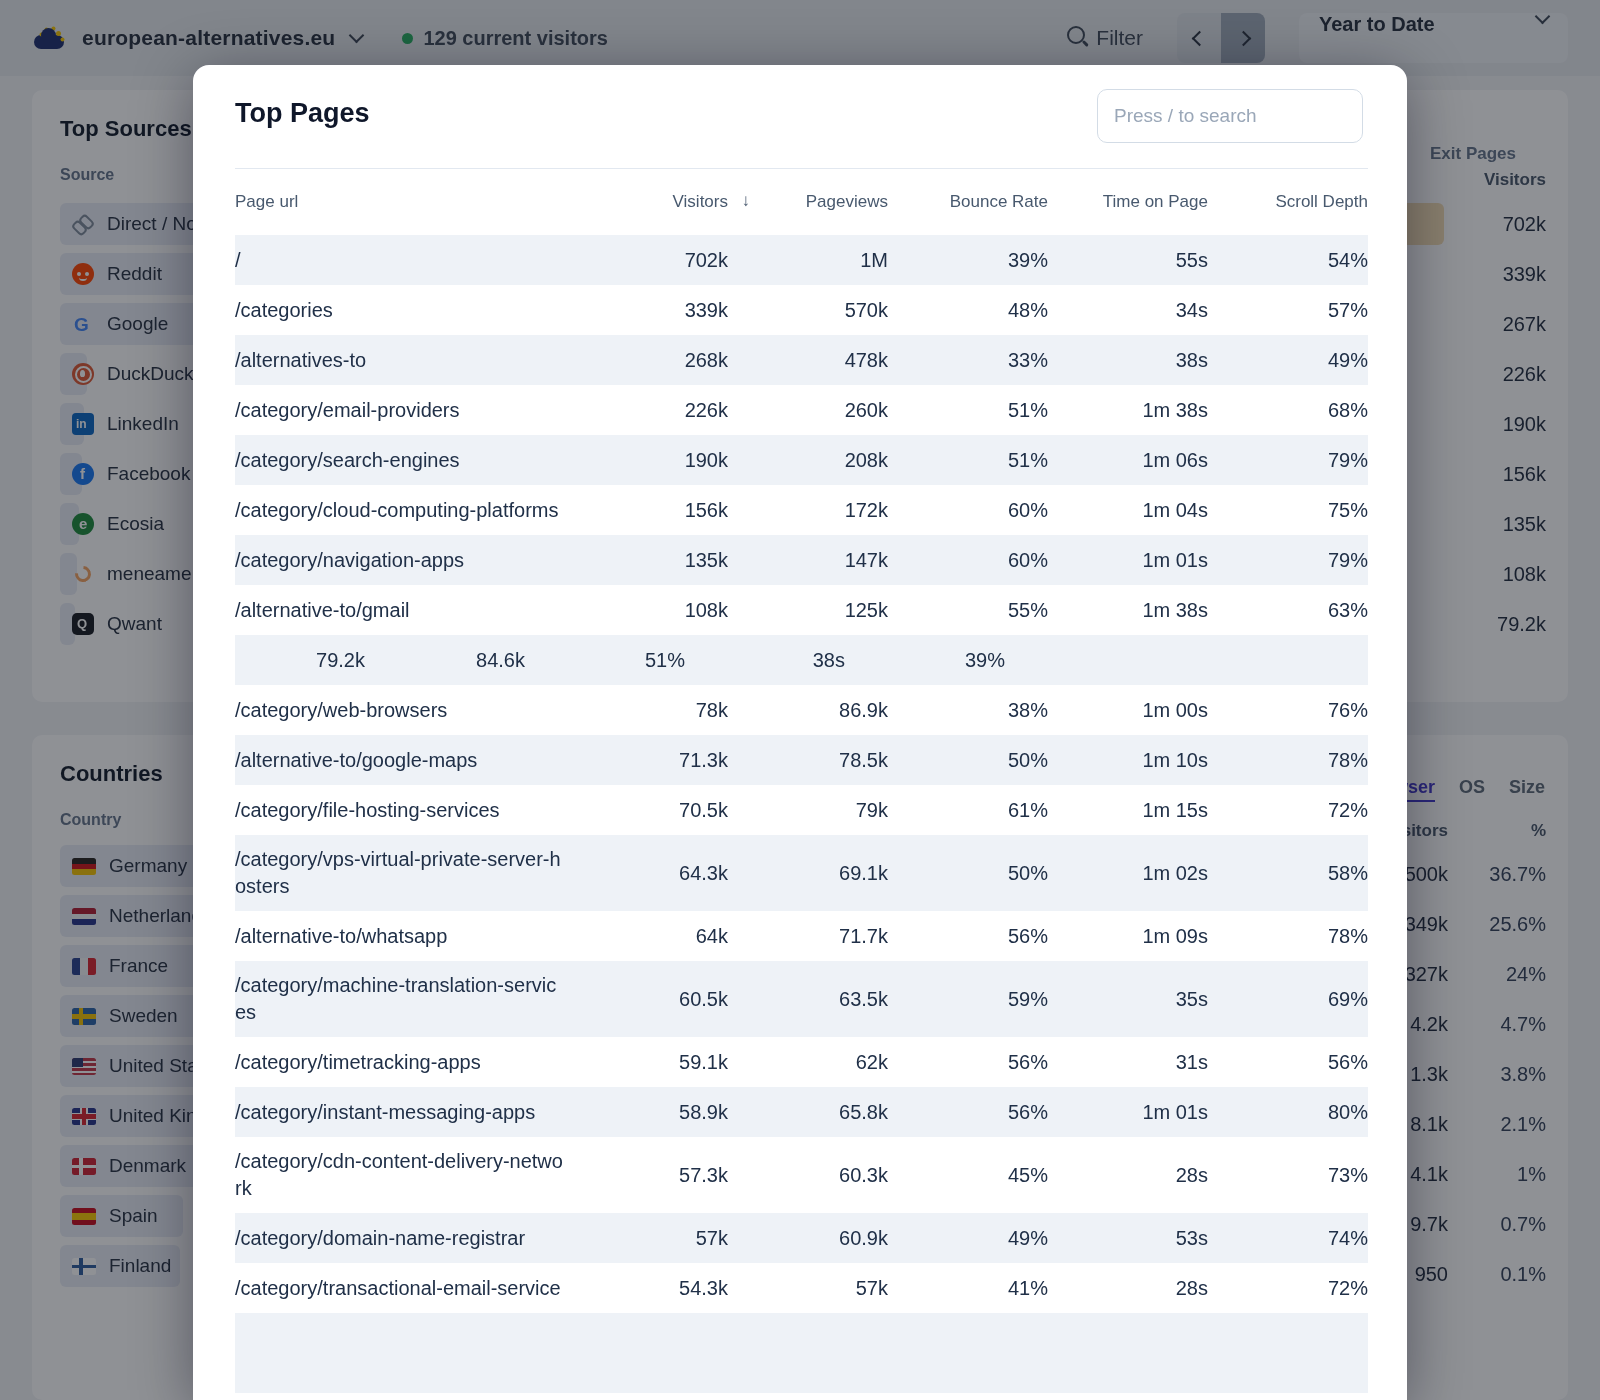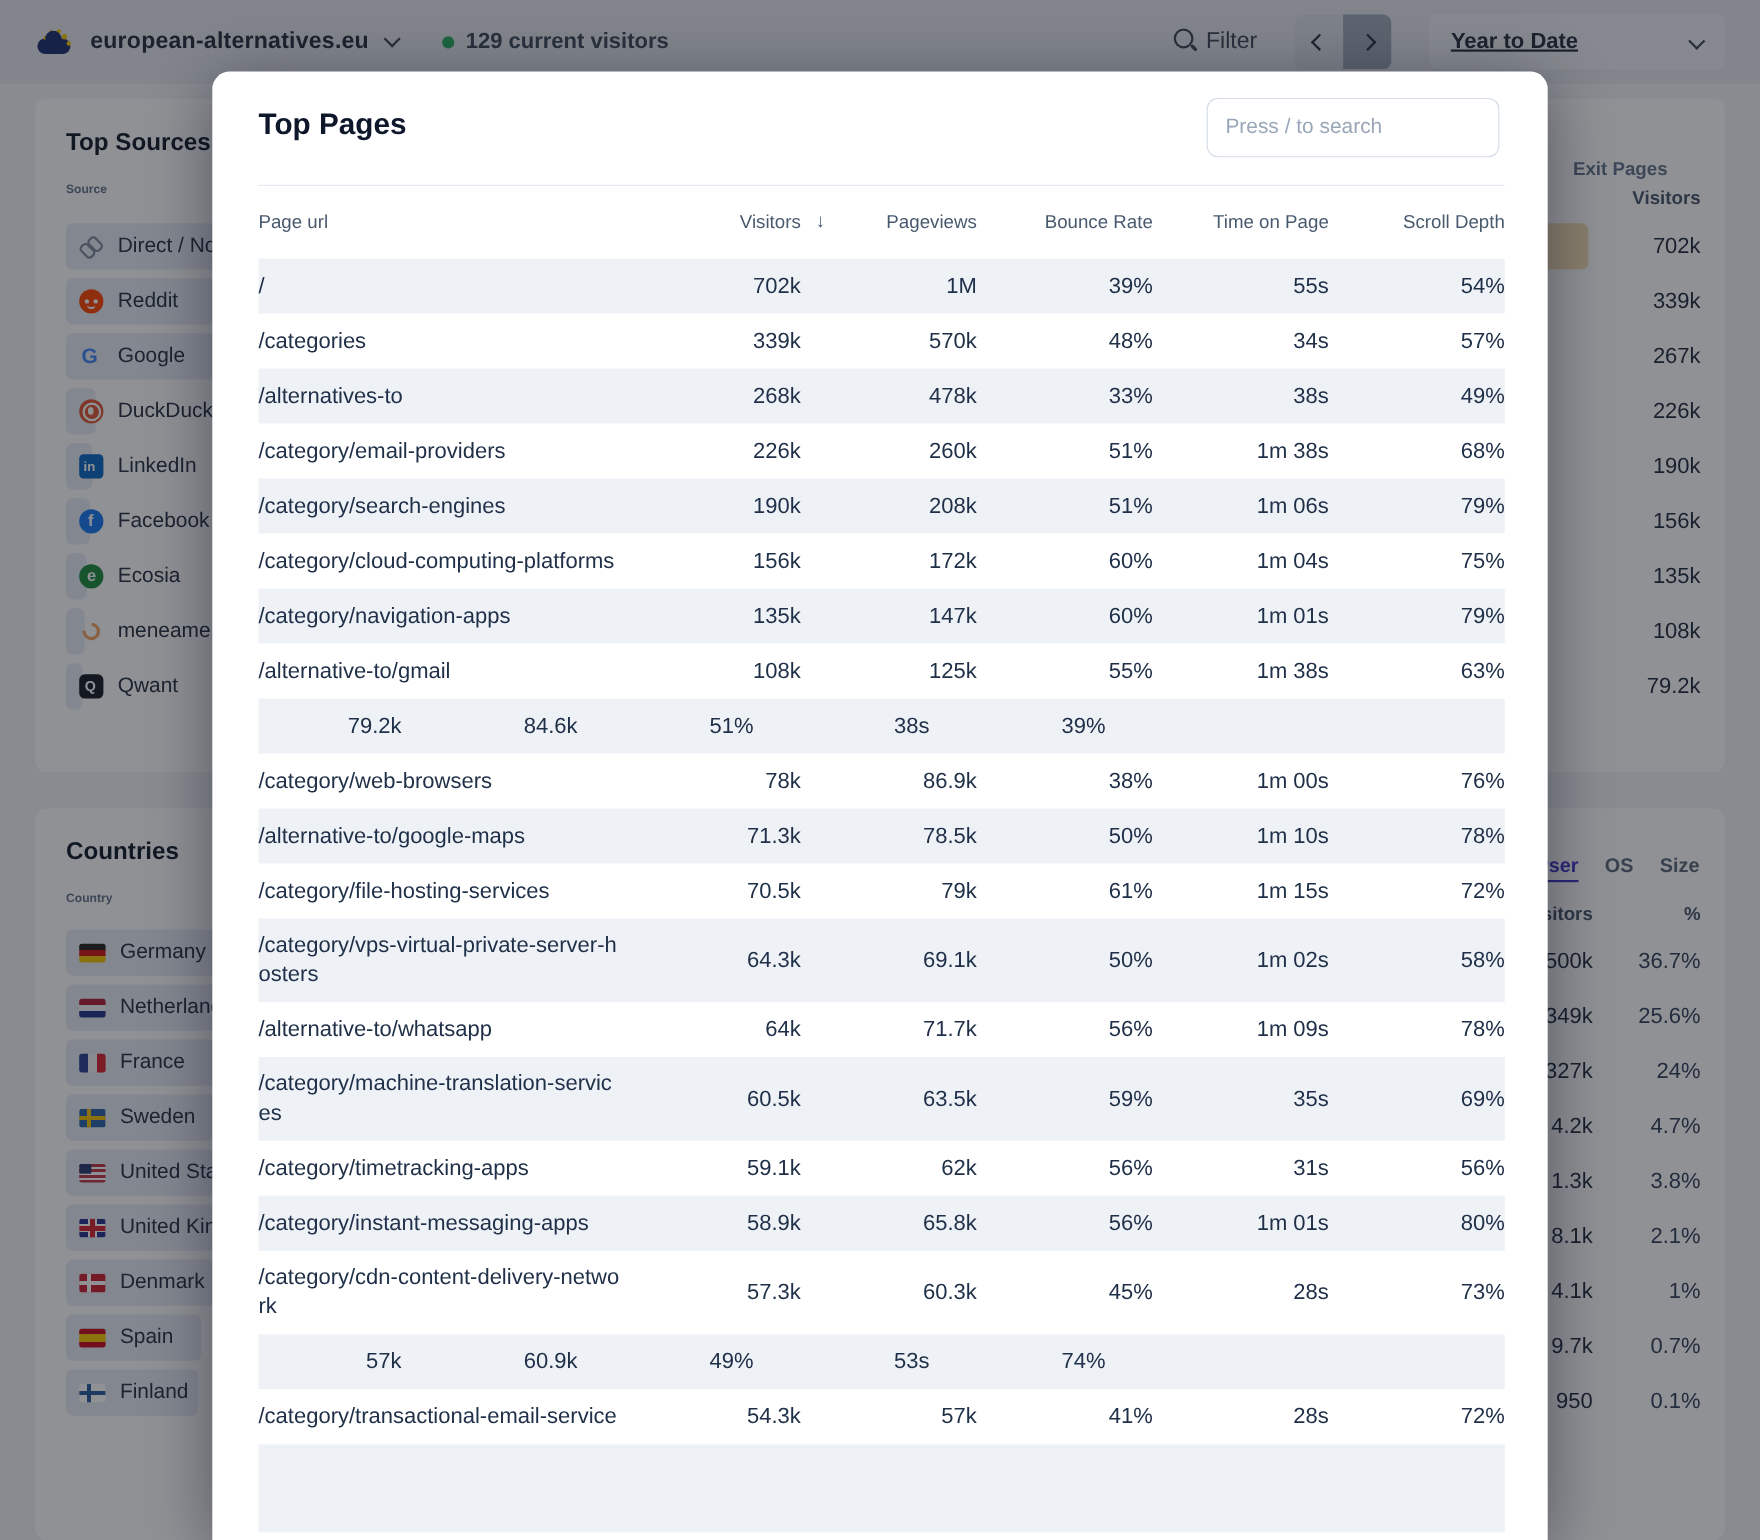--- a/index.html
+++ b/index.html
@@ -27,32 +27,32 @@
   .live{display:flex;align-items:center;gap:10px;margin-left:26px;}
   .live-dot{width:11px;height:11px;border-radius:50%;background:#27ae60;}
   .live-label{font-size:20px;font-weight:700;color:#3f4a5a;}
   .tb-right{margin-left:auto;display:flex;align-items:center;gap:34px;}
   .filter-btn{display:flex;align-items:flex-start;gap:11px;font-size:21px;color:#3f4a5a;cursor:pointer;}
   .icon-search{position:relative;width:14px;height:14px;border:2.5px solid #3f4a5a;border-radius:50%;display:inline-block;}
   .icon-search::after{content:"";position:absolute;width:7px;height:2.5px;background:#3f4a5a;transform:rotate(45deg);right:-6px;bottom:-2px;border-radius:2px;}
   .nav-arrows{display:flex;border-radius:8px;overflow:hidden;}
   .arrow-btn{width:44px;height:50px;border:0;display:flex;align-items:center;justify-content:center;cursor:pointer;color:#2c3442;background:#dde2e9;}
   .arrow-btn.next{background:#9fabba;}
-  .date-select{width:269px;height:50px;background:#eef1f5;border-radius:8px;display:flex;align-items:center;justify-content:space-between;
-    padding:0 20px;box-sizing:border-box;font-size:20px;font-weight:700;color:#27303f;cursor:pointer;text-decoration:underline;}
+  .date-select{width:269px;height:50px;background:#eef1f5;border-radius:8px;display:flex;justify-content:space-between;
+    padding:0 20px;box-sizing:border-box;font-size:20px;font-weight:700;color:#27303f;cursor:pointer;}
   .date-select .chev{color:#3b4656;margin-top:-2px;}
 
   
   .card{position:absolute;background:#ffffff;border-radius:10px;overflow:hidden;}
   .card-sources{left:32px;top:90px;width:740px;height:612px;}
   .card-pages-bg{left:796px;top:90px;width:772px;height:612px;}
   .card-countries{left:32px;top:735px;width:740px;height:665px;}
   .card-devices{left:796px;top:735px;width:772px;height:665px;}
   .card-title{position:absolute;top:26px;left:28px;font-size:22px;font-weight:700;color:#121c2b;}
-  .col-label{position:absolute;top:76px;left:28px;font-size:11px;font-weight:700;color:#64748b;}
+  .col-label{position:absolute;top:76px;left:28px;font-size:16px;font-weight:700;color:#64748b;}
   .src-rows{position:absolute;top:113px;left:28px;right:28px;}
   .cty-rows{position:absolute;top:110px;left:28px;right:28px;}
   .bar-row{position:relative;height:42px;margin-bottom:8px;}
   .bar-fill{position:absolute;left:0;top:0;bottom:0;background:#e9ecf6;border-radius:6px;}
   .bar-content{position:relative;display:flex;align-items:center;gap:13px;height:42px;padding-left:12px;font-size:19px;color:#273142;}
 
   
   .si{width:22px;height:22px;border-radius:50%;position:relative;flex:0 0 22px;}
   .icon-link{background:transparent;}
   .icon-link::before,.icon-link::after{content:"";position:absolute;width:11px;height:6px;border:2.5px solid #7e8a9a;border-radius:4px;transform:rotate(45deg);}
@@ -606,20 +606,21 @@
         <div class="row">
           <span class="c-url">/category/cdn-content-delivery-network</span>
           <span class="c-num c-vis">57.3k</span>
           <span class="c-num">60.3k</span>
           <span class="c-num">45%</span>
           <span class="c-num">28s</span>
           <span class="c-num">73%</span>
         </div>
 
         <div class="row striped">
+          <span class="c-url">/category/domain-name-registrar</span>
           <span class="c-num c-vis">57k</span>
           <span class="c-num">60.9k</span>
           <span class="c-num">49%</span>
           <span class="c-num">53s</span>
           <span class="c-num">74%</span>
         </div>
 
         <div class="row">
           <span class="c-url">/category/transactional-email-service</span>
           <span class="c-num c-vis">54.3k</span>

